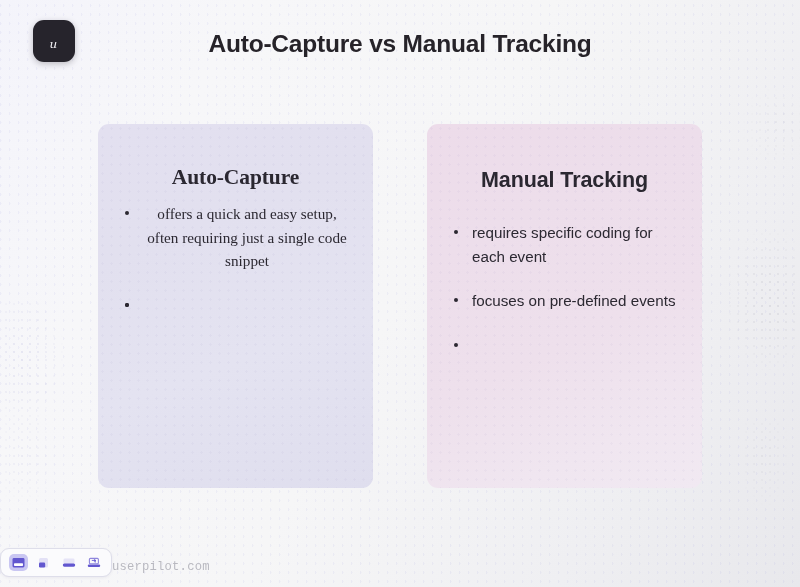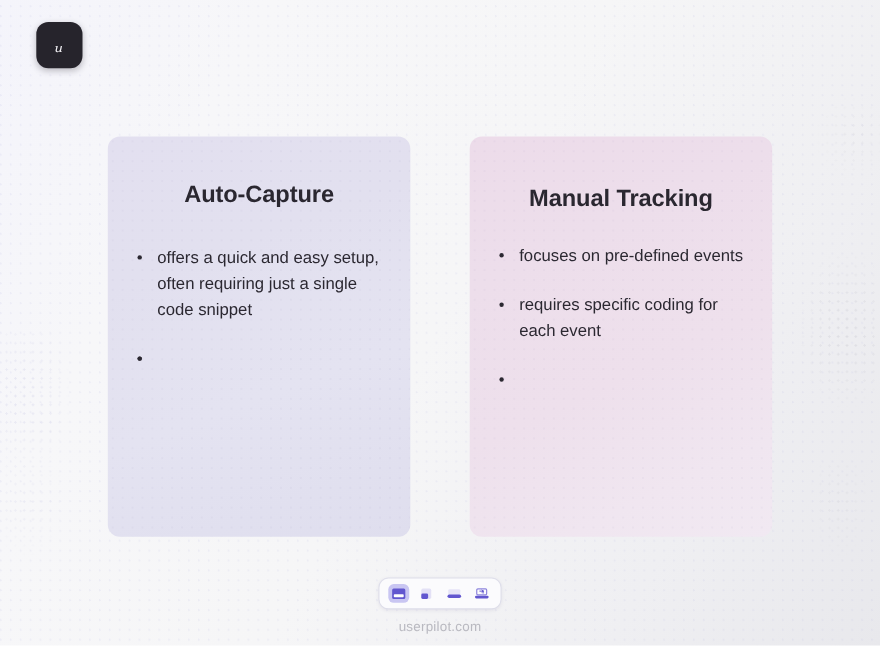--- a/index.html
+++ b/index.html
@@ -128,41 +128,42 @@
     content: "";
     position: absolute;
     inset: 0;
     pointer-events: none;
     background-image: radial-gradient(circle, rgba(120,110,170,0.10) 0 1px, transparent 1.2px);
     background-size: 9px 9px;
     opacity: .5;
   }
   .card-auto {
     background: linear-gradient(160deg, #e3e0f0 0%, #e2e0ef 30%, #e4e3f1 62%, #dfdeee 100%);
+    font-family: Liberation Serif, serif;
   }
   .card-manual {
     background: linear-gradient(155deg, #eddcea 0%, #eddeeb 28%, #eee0ec 58%, #f0e6f0 82%, #f1e9f2 100%);
   }
 
   .card-title {
     text-align: center;
     font-size: 21.5px;
     font-weight: bold;
     color: #2a2730;
     letter-spacing: -0.1px;
   }
   .card-auto .card-title { margin: 41px 0 0 0; }
   .card-manual .card-title { margin: 44px 0 0 0; }
 
   .bullets {
     list-style: none;
     margin: 0;
     padding: 0;
   }
-  .card-auto .bullets { margin-top: 33px; }
+  .card-auto .bullets { margin-top: 12px; text-align: center; }
   .card-manual .bullets { margin-top: 28px; }
 
   .bullet {
     position: relative;
     padding-left: 23px;
     margin-bottom: 21px;
     font-size: 15.2px;
     line-height: 1.55;
     color: #2b2831;
   }
@@ -177,22 +178,23 @@
     background: #2b2831;
   }
 
   
   .footer {
     position: absolute;
     left: 0;
     right: 0;
     bottom: 10px;
     display: flex;
-    flex-direction: column;
+    flex-direction: row;
     align-items: center;
+    font-family: Liberation Mono, monospace;
   }
   .device-bar {
     display: flex;
     align-items: center;
     gap: 6px;
     padding: 5px 8px;
     border: 1px solid #dedeea;
     border-radius: 9px;
     background: #fbfbfd;
     box-shadow: 0 1px 3px rgba(70,60,120,0.07);
@@ -226,20 +228,21 @@
   <div class="dots dots-left-a"></div>
   <div class="dots dots-left-b"></div>
   <div class="dots dots-top-right"></div>
   <div class="dots dots-right-a"></div>
   <div class="dots dots-right-b"></div>
 
   <div class="logo">
     <span class="logo-mark">ᵤ</span>
   </div>
 
+  <div class="page-title">Auto-Capture vs Manual Tracking</div>
 
   <div class="cards">
 
     <div class="card card-auto">
       <div class="card-title">Auto-Capture</div>
       <ul class="bullets">
         <li class="bullet">
           <span class="bullet-dot"></span>
           <span>offers a quick and easy setup, often requiring just a single code snippet</span>
         </li>
@@ -250,25 +253,25 @@
           <span class="bullet-dot"></span>
         </li>
       </ul>
     </div>
 
     <div class="card card-manual">
       <div class="card-title">Manual Tracking</div>
       <ul class="bullets">
         <li class="bullet">
           <span class="bullet-dot"></span>
+          <span>requires specific coding for each event</span>
+        </li>
+        <li class="bullet">
+          <span class="bullet-dot"></span>
           <span>focuses on pre-defined events</span>
-        </li>
-        <li class="bullet">
-          <span class="bullet-dot"></span>
-          <span>requires specific coding for each event</span>
         </li>
         <li class="bullet">
           <span class="bullet-dot"></span>
         </li>
       </ul>
     </div>
 
   </div>
 
   <div class="footer">

